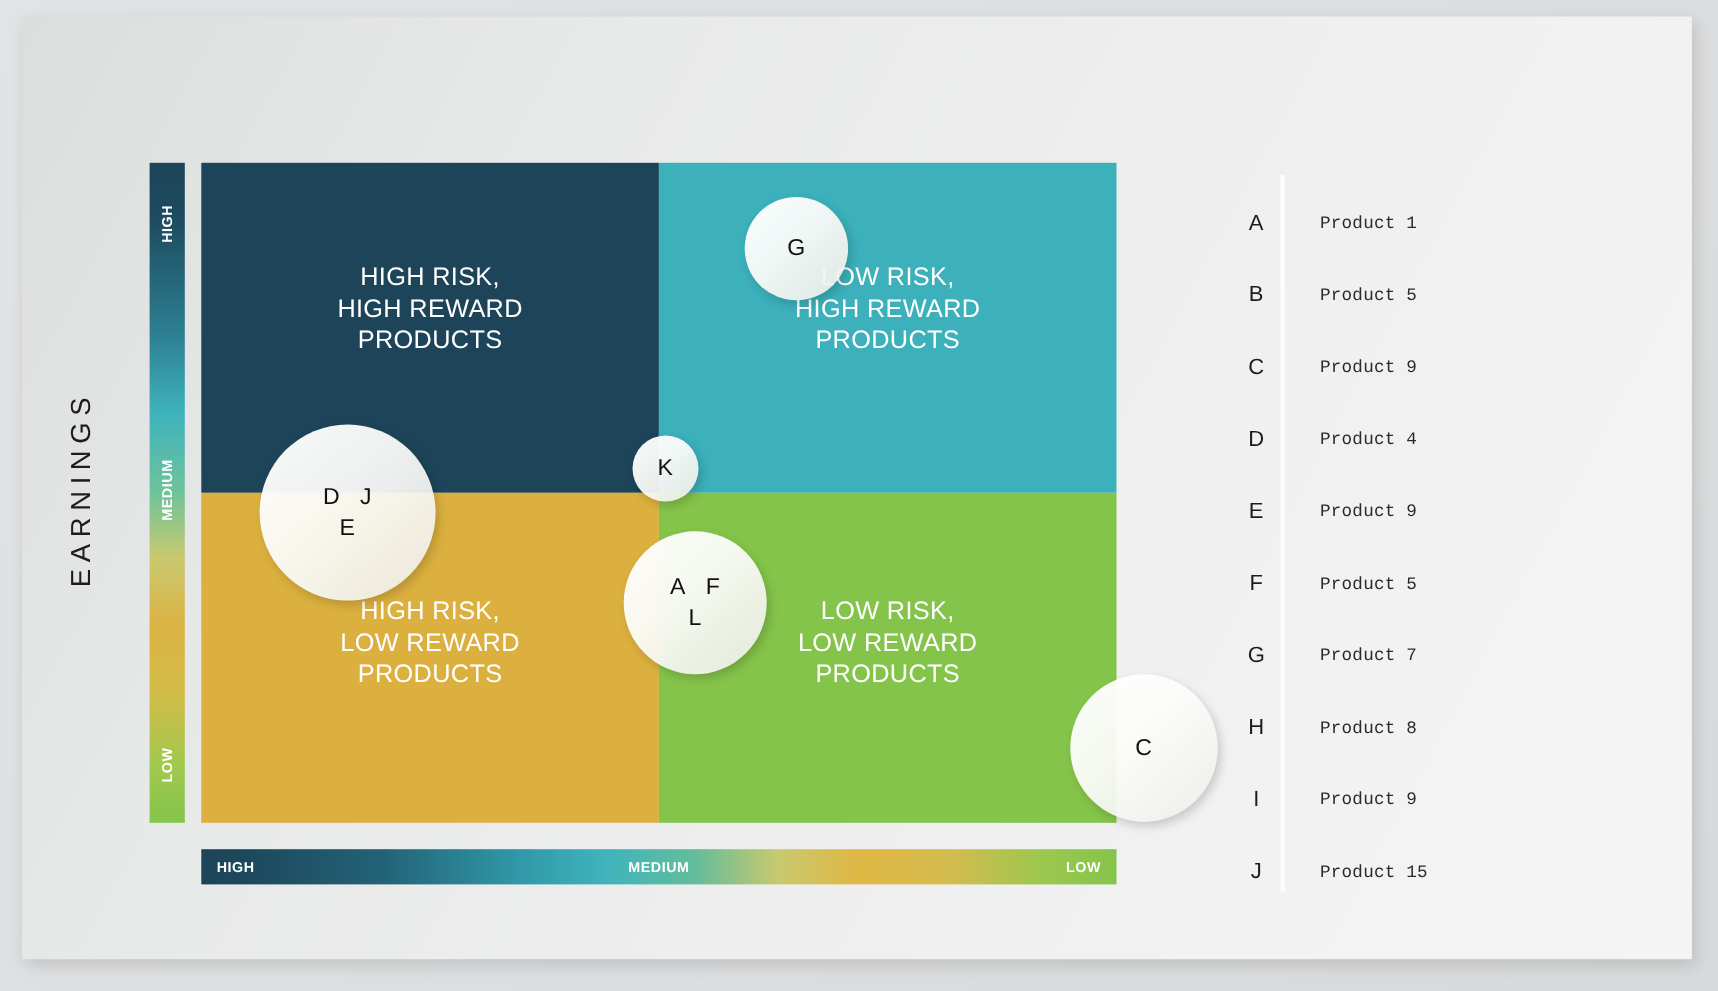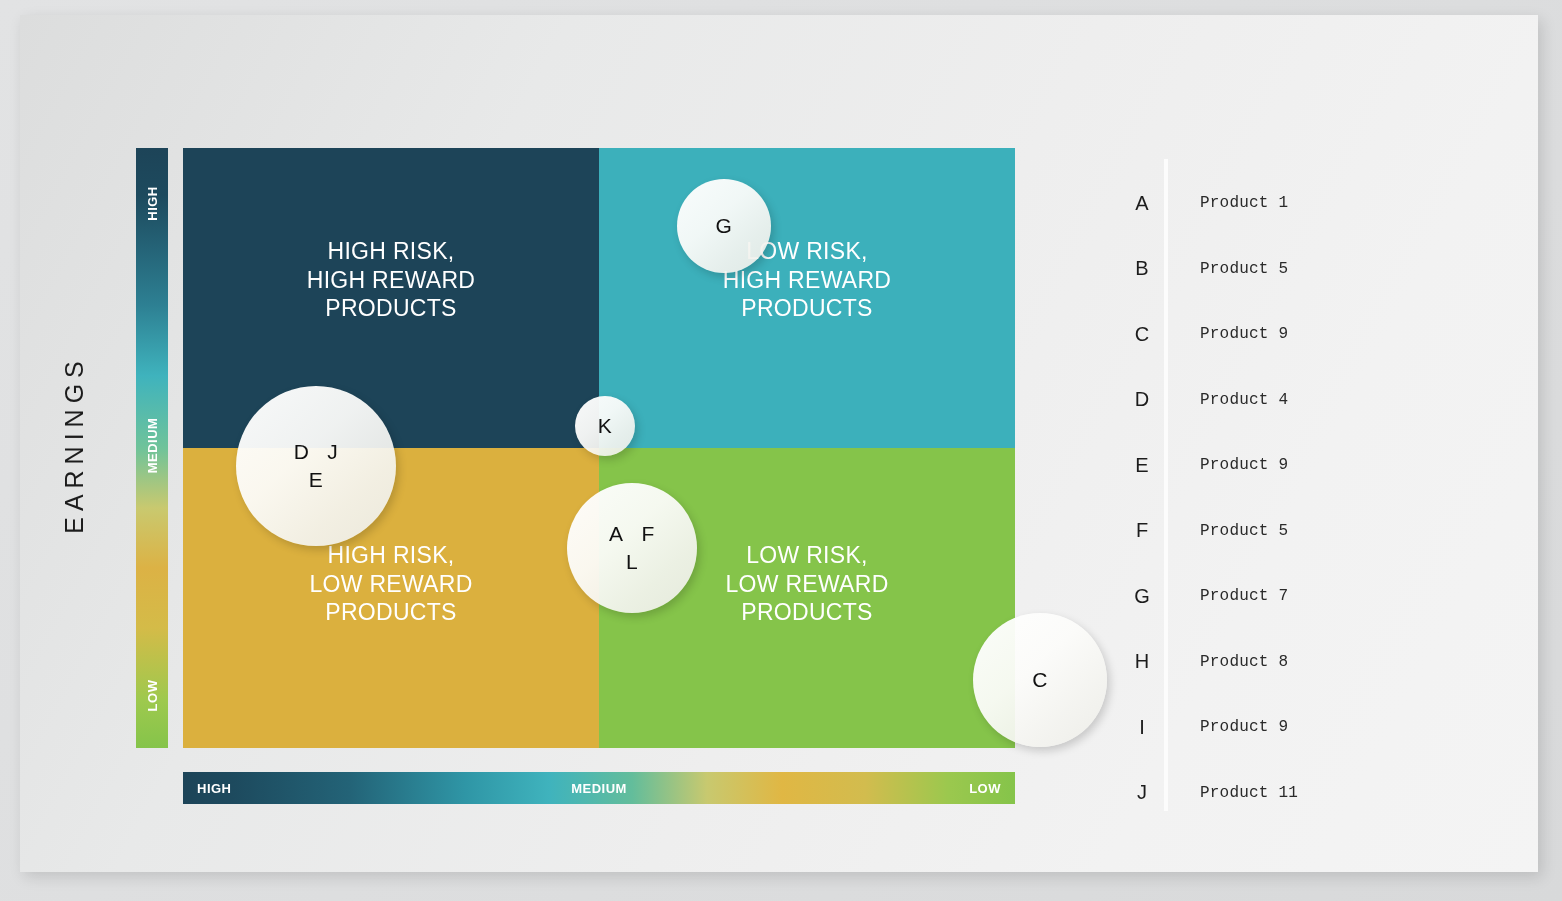--- a/index.html
+++ b/index.html
@@ -349,17 +349,17 @@
       <div class="legend-row" style="top: 493.5px;">
         <span class="legend-key">H</span>
         <span class="legend-name">Product 8</span>
       </div>
       <div class="legend-row" style="top: 559px;">
         <span class="legend-key">I</span>
         <span class="legend-name">Product 9</span>
       </div>
       <div class="legend-row" style="top: 624.5px;">
         <span class="legend-key">J</span>
-        <span class="legend-name">Product 11</span>
+        <span class="legend-name">Product 15</span>
       </div>
     </div>
 
 </div>
 
 </body></html>

